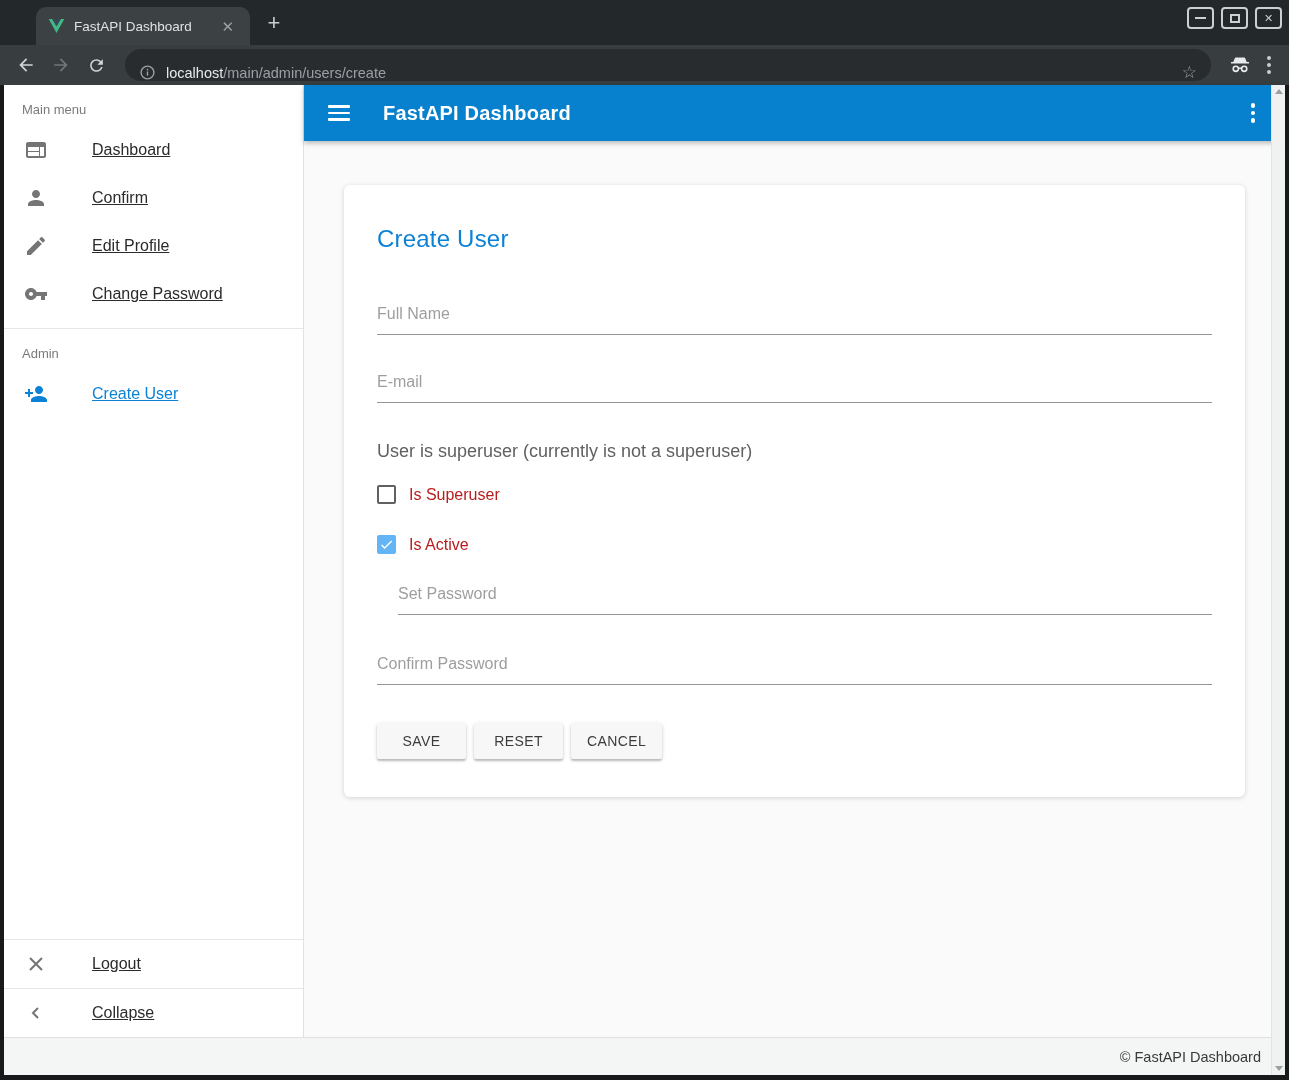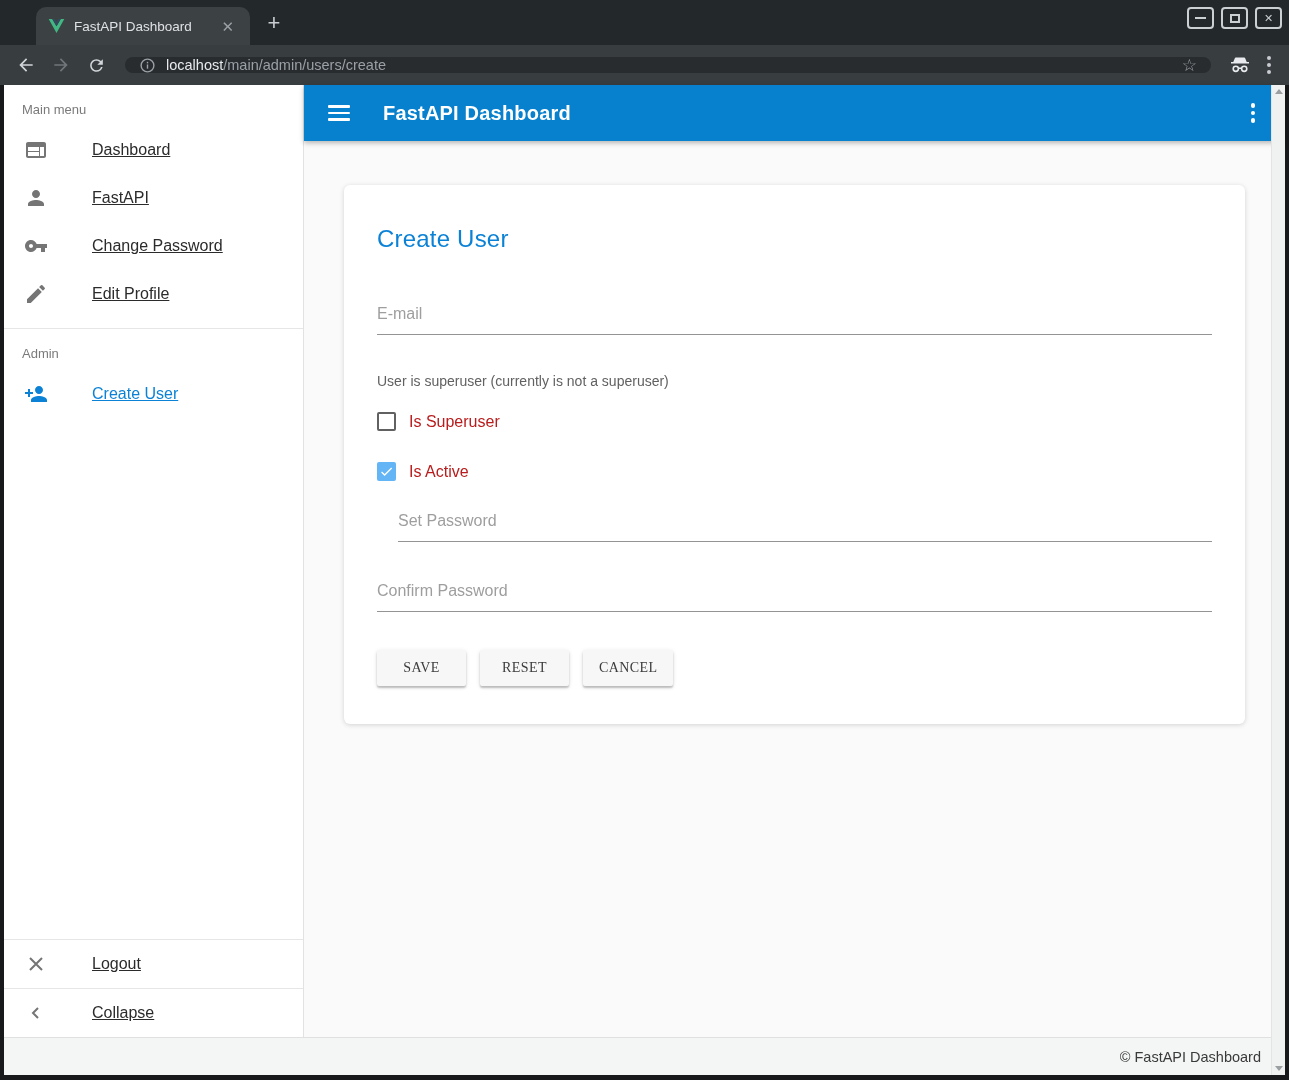--- a/index.html
+++ b/index.html
@@ -23,22 +23,22 @@
              font-size:22px; display:flex; align-items:center; justify-content:center; }
   .win-controls { position:absolute; right:7px; top:7px; display:flex; gap:7px; }
   .win-btn { width:27px; height:22px; border:2px solid #cbd0d3; border-radius:4px; color:#cbd0d3;
              display:flex; align-items:center; justify-content:center; font-size:11px; line-height:1; }
   .win-btn .bar { width:11px; height:2px; background:#cbd0d3; }
   .win-btn .box { width:10px; height:9px; border:2px solid #cbd0d3; }
 
   .toolbar { position:absolute; top:45px; left:0; right:0; height:40px; background:#383d40;
              display:flex; align-items:center; padding:0 12px; }
   .nav-btn { width:28px; height:28px; display:flex; align-items:center; justify-content:center; margin-right:7px; flex:0 0 auto; }
-  .urlbar { flex:1; height:16px; background:#282c2f; border-radius:16px; display:flex;
-            align-items:center; padding:0 14px; margin:0 8px; min-width:0; }
+  .urlbar { flex:1; height:32px; background:#282c2f; border-radius:16px; display:flex;
+            align-items:flex-end; padding:0 14px; margin:0 8px; min-width:0; }
   .url-text { margin-left:10px; font-size:14.5px; white-space:nowrap; overflow:hidden; }
   .url-host { color:#e8eaed; }
   .url-path { color:#9aa0a6; }
   .url-star { margin-left:auto; color:#9aa0a6; font-size:17px; line-height:1; }
   .tool-icon { margin:0 9px; flex:0 0 auto; display:flex; align-items:center; justify-content:center; }
   .kebab { display:flex; flex-direction:column; gap:3px; padding:0 6px; }
   .kebab .dot { width:4px; height:4px; border-radius:50%; background:#c9cdd1; }
 
   
   .viewport { position:absolute; top:85px; left:4px; right:4px; bottom:5px;
@@ -72,27 +72,27 @@
   .card { background:#ffffff; border-radius:6px; box-shadow:0 1px 5px rgba(0,0,0,.16);
           padding:40px 33px 38px 33px; }
   .card h1 { margin:0 0 52px 0; font-size:24px; font-weight:500; color:#0b82d6; letter-spacing:.2px; }
 
   .field { margin-bottom:38px; }
   .field input { width:100%; font-size:16px; color:#333; border:0; border-bottom:1px solid #949494;
                  padding:0 0 11px 0; background:transparent; outline:none; font-family:inherit; }
   .field input::placeholder { color:#9e9e9e; opacity:1; }
   .field-pass { margin-bottom:40px; margin-top:6px;margin-left:21px; }
 
-  .hint { font-size:14px; color:#616161; margin:0 0 23px 0; }
+  .hint { font-size:18px; color:#616161; margin:0 0 23px 0; }
   .check-row { display:flex; align-items:center; margin-bottom:31px; cursor:pointer; }
   .checkbox { width:19px; height:19px; border:2px solid #616161; border-radius:2px; flex:0 0 auto; }
   .checkbox.checked { border:0; background:#64b5f6; display:flex; align-items:center; justify-content:center; }
   .check-label { margin-left:13px; font-size:16px; color:#b91c1c; }
 
-  .btn-row { display:flex; gap:14px; margin-top:26px;font-family:Liberation Serif, serif; }
+  .btn-row { display:flex; gap:8px; margin-top:26px; }
   .btn { min-width:89px; height:36px; background:#f7f7f7; border:0; border-radius:2px;
          box-shadow:0 2px 2px rgba(0,0,0,.22), 0 1px 5px rgba(0,0,0,.10);
          font-size:14px; color:#3c3c3c; letter-spacing:.4px; font-family:inherit; cursor:pointer; padding:0 16px; }
 
   .footer { height:38px; flex:0 0 38px; background:#f4f5f5; border-top:1px solid #e0e0e0;
             display:flex; align-items:center; justify-content:flex-end; padding-right:24px;
             font-size:14.5px; color:#3a3a3a; }
 
   
   .scrollbar { position:absolute; top:85px; right:4px; bottom:5px; width:14px; background:#f0f1f1;
@@ -177,35 +177,35 @@
         <svg viewBox="0 0 24 24">
           <path d="M20 4H4c-1.1 0-2 .9-2 2v12c0 1.1.9 2 2 2h16c1.1 0 2-.9 2-2V6c0-1.1-.9-2-2-2zm-5 14H4v-4h11v4zm0-5H4V9h11v4zm5 5h-4V9h4v9z"></path>
         </svg>
         <span class="side-label">Dashboard</span>
       </div>
 
       <div class="side-item">
         <svg viewBox="0 0 24 24">
           <path d="M12 12c2.21 0 4-1.79 4-4s-1.79-4-4-4-4 1.79-4 4 1.79 4 4 4zm0 2c-2.67 0-8 1.34-8 4v2h16v-2c0-2.66-5.33-4-8-4z"></path>
         </svg>
-        <span class="side-label">FastAPI</span>
+        <span class="side-label">Confirm</span>
+      </div>
+
+      <div class="side-item">
+        <svg viewBox="0 0 24 24">
+          <path d="M3 17.25V21h3.75L17.81 9.94l-3.75-3.75L3 17.25zM20.71 7.04c.39-.39.39-1.02 0-1.41l-2.34-2.34a.9959.9959 0 0 0-1.41 0l-1.83 1.83 3.75 3.75 1.83-1.83z"></path>
+        </svg>
+        <span class="side-label">Edit Profile</span>
       </div>
 
       <div class="side-item">
         <svg viewBox="0 0 24 24">
           <path d="M12.65 10C11.83 7.67 9.61 6 7 6c-3.31 0-6 2.69-6 6s2.69 6 6 6c2.61 0 4.83-1.67 5.65-4H17v4h4v-4h2v-4H12.65zM7 14c-1.1 0-2-.9-2-2s.9-2 2-2 2 .9 2 2-.9 2-2 2z"></path>
         </svg>
         <span class="side-label">Change Password</span>
-      </div>
-
-      <div class="side-item">
-        <svg viewBox="0 0 24 24">
-          <path d="M3 17.25V21h3.75L17.81 9.94l-3.75-3.75L3 17.25zM20.71 7.04c.39-.39.39-1.02 0-1.41l-2.34-2.34a.9959.9959 0 0 0-1.41 0l-1.83 1.83 3.75 3.75 1.83-1.83z"></path>
-        </svg>
-        <span class="side-label">Edit Profile</span>
       </div>
 
       <div class="divider div-admin"></div>
       <div class="side-header">Admin</div>
 
 
       <div class="side-item active">
         <svg viewBox="0 0 24 24">
           <path d="M15 12c2.21 0 4-1.79 4-4s-1.79-4-4-4-4 1.79-4 4 1.79 4 4 4zm-9-2V7H4v3H1v2h3v3h2v-3h3v-2H6zm9 4c-2.67 0-8 1.34-8 4v2h16v-2c0-2.66-5.33-4-8-4z"></path>
         </svg>
@@ -243,20 +243,23 @@
           <div class="dot"></div>
             <div class="dot"></div>
             <div class="dot"></div>
         </div>
       </div>
 
       <div class="content">
         <div class="card">
           <h1>Create User</h1>
 
+          <div class="field">
+            <input type="text" placeholder="Full Name" style="">
+          </div>
 
           <div class="field">
             <input type="text" placeholder="E-mail" style="">
           </div>
 
           <p class="hint">User is superuser (currently is not a superuser)</p>
           <div class="check-row">
             <div class="checkbox"></div>
             <span class="check-label">Is Superuser</span>
           </div>

